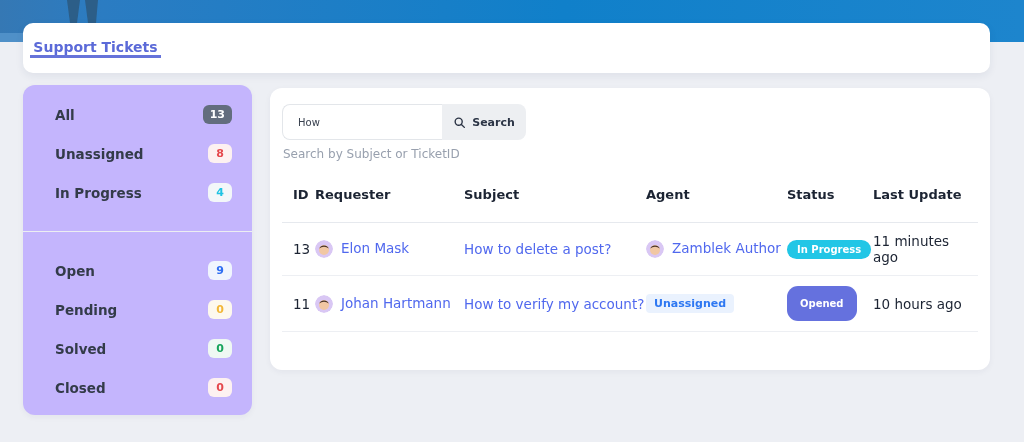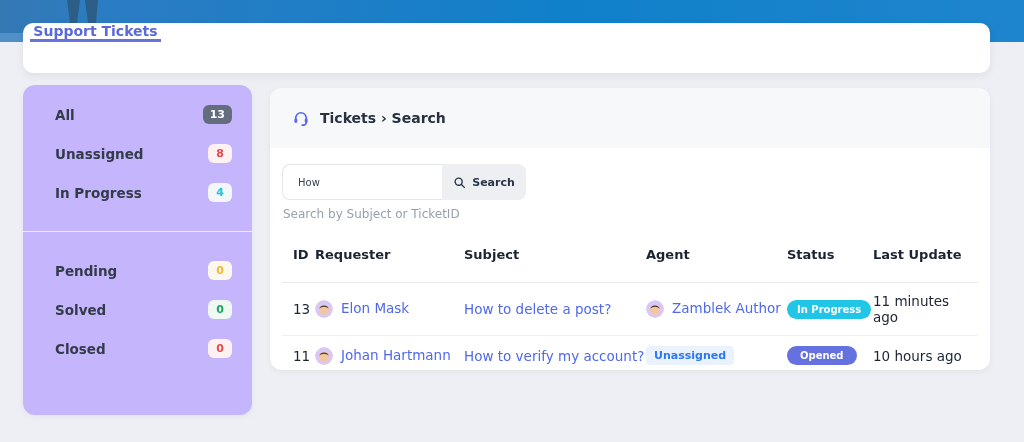--- a/index.html
+++ b/index.html
@@ -18,21 +18,21 @@
   .band-accent {
     position:absolute; left:0; top:33px; width:30px; height:9px;
     background:#4f90c8;
   }
   .figure-legs { position:absolute; left:66px; top:0; }
   
   .tabbar {
     position:absolute; left:23px; top:23px; width:967px; height:50px;
     background:#ffffff; border-radius:10px;
     box-shadow:0 3px 8px rgba(30,40,80,.07);
-    display:flex; align-items:flex-start; z-index:5;
+    display:flex; align-items:center; z-index:5;
   }
   .tab {
     margin-left:7px; width:131px;
     display:flex; align-items:center; justify-content:center;
     color:#5b6ad8; font-weight:bold; font-size:14px;
     border-bottom:3px solid #6673da; cursor:pointer;
   }
   
   .sidebar {
     position:absolute; left:23px; top:85px; width:229px; height:330px;
@@ -101,21 +101,21 @@
   }
   th:first-child, td:first-child { padding-left:11px; }
   .person { display:flex; align-items:flex-start; gap:8px; cursor:pointer; }
   .link { color:#5068ee; font-weight:500; cursor:pointer; }
   .avatar { width:18px; height:18px; border-radius:50%; flex:0 0 18px; }
   .status-pill {
     display:inline-block; padding:4px 10px; border-radius:11px;
     font-size:10px; font-weight:bold; color:#fff; cursor:default;
   }
   .st-in-progress { background:#21c6e6; }
-  .st-opened { background:#6571de; padding:4px 13px; }
+  .st-opened { background:#6571de; padding:12px 13px; }
   .agent-badge {
     display:inline-block; padding:3px 8px; border-radius:4px;
     font-size:11px; font-weight:bold; color:#2e78f2; background:#eaf2fe;
   }
 </style>
 </head>
 <body>
 
 <div class="top-band">
   <svg class="figure-legs" width="36" height="23" viewBox="0 0 36 23">
@@ -137,44 +137,39 @@
   <div class="side-item">
     <span>Unassigned</span>
     <span class="count c-red">8</span>
   </div>
   <div class="side-item">
     <span>In Progress</span>
     <span class="count c-cyan">4</span>
   </div>
   <hr class="side-divider">
   <div class="side-item">
+    <span>Open</span>
+    <span class="count c-blue">9</span>
+  </div>
+  <div class="side-item">
     <span>Pending</span>
     <span class="count c-yellow">0</span>
   </div>
   <div class="side-item">
     <span>Solved</span>
     <span class="count c-green">0</span>
   </div>
   <div class="side-item">
     <span>Closed</span>
     <span class="count c-red">0</span>
   </div>
 </div>
 
 <div class="panel">
 
-  <div class="crumb">
-    <svg width="18" height="18" viewBox="0 0 24 24" fill="none" stroke="#5865f2" stroke-width="2.2" stroke-linecap="round">
-      <path d="M5 16 v-4 a7 7 0 0 1 14 0 v4"></path>
-      <rect x="3.2" y="12.5" width="3.8" height="6.2" rx="1.9" fill="#5865f2" stroke="none"></rect>
-      <rect x="17" y="12.5" width="3.8" height="6.2" rx="1.9" fill="#5865f2" stroke="none"></rect>
-      <path d="M19 18.5 a4 4 0 0 1-4 3 h-1.5"></path>
-    </svg>
-    <span>Tickets › Search</span>
-  </div>
 
   <div class="search-row">
     <input class="search-input" type="text" value="How" style="">
     <button class="search-btn">
       <svg width="13" height="13" viewBox="0 0 24 24" fill="none" stroke="#2c3546" stroke-width="2.6" stroke-linecap="round">
         <circle cx="10.5" cy="10.5" r="6.5"></circle>
         <line x1="15.5" y1="15.5" x2="21" y2="21"></line>
       </svg>
       <span>Search</span>
     </button>

